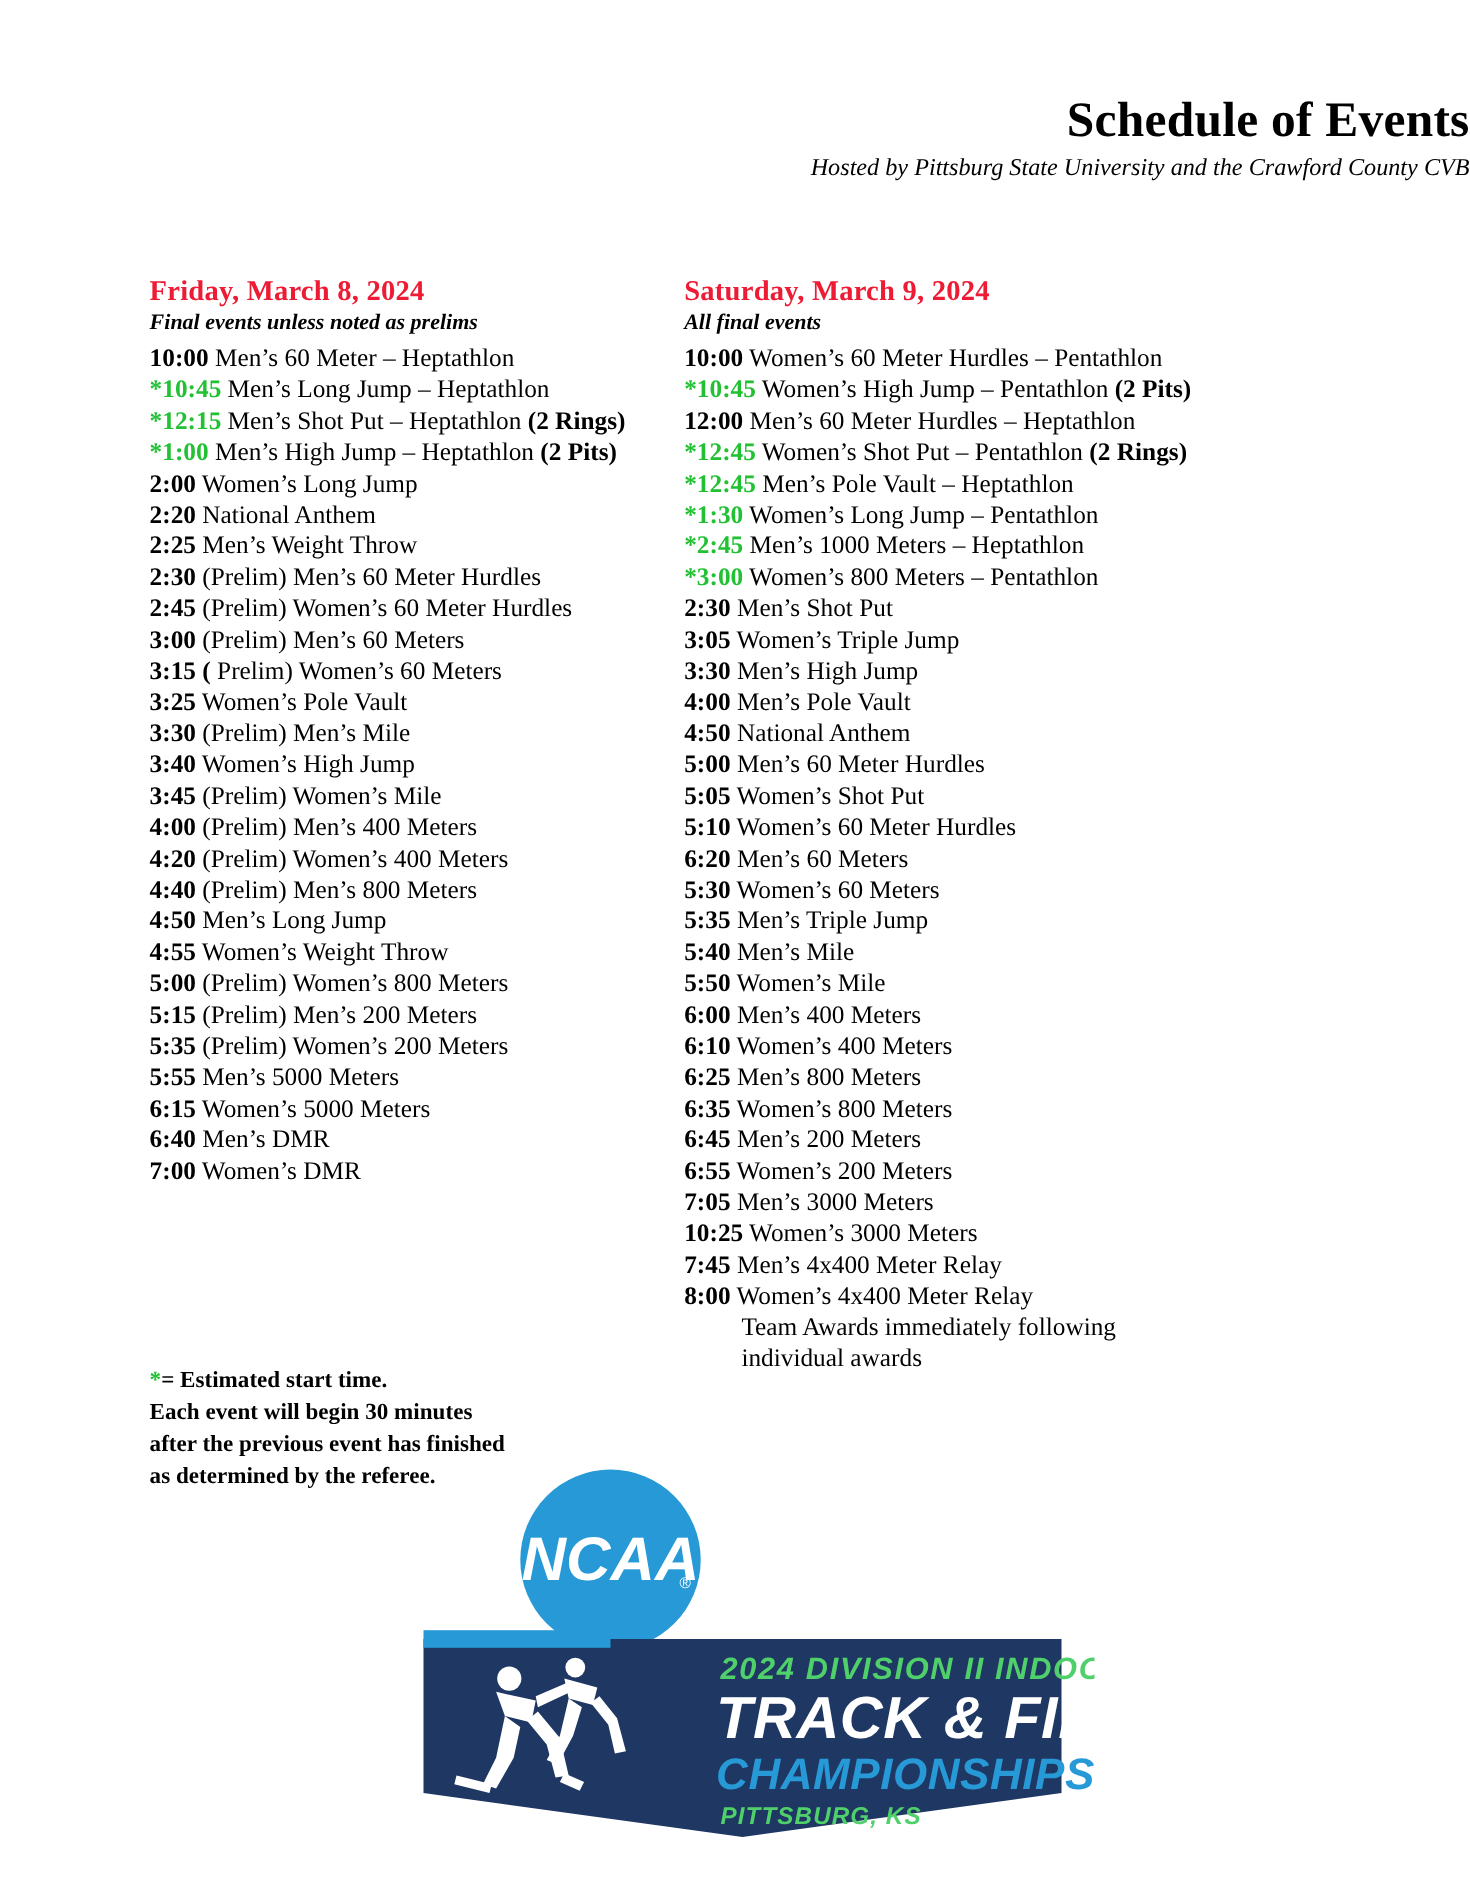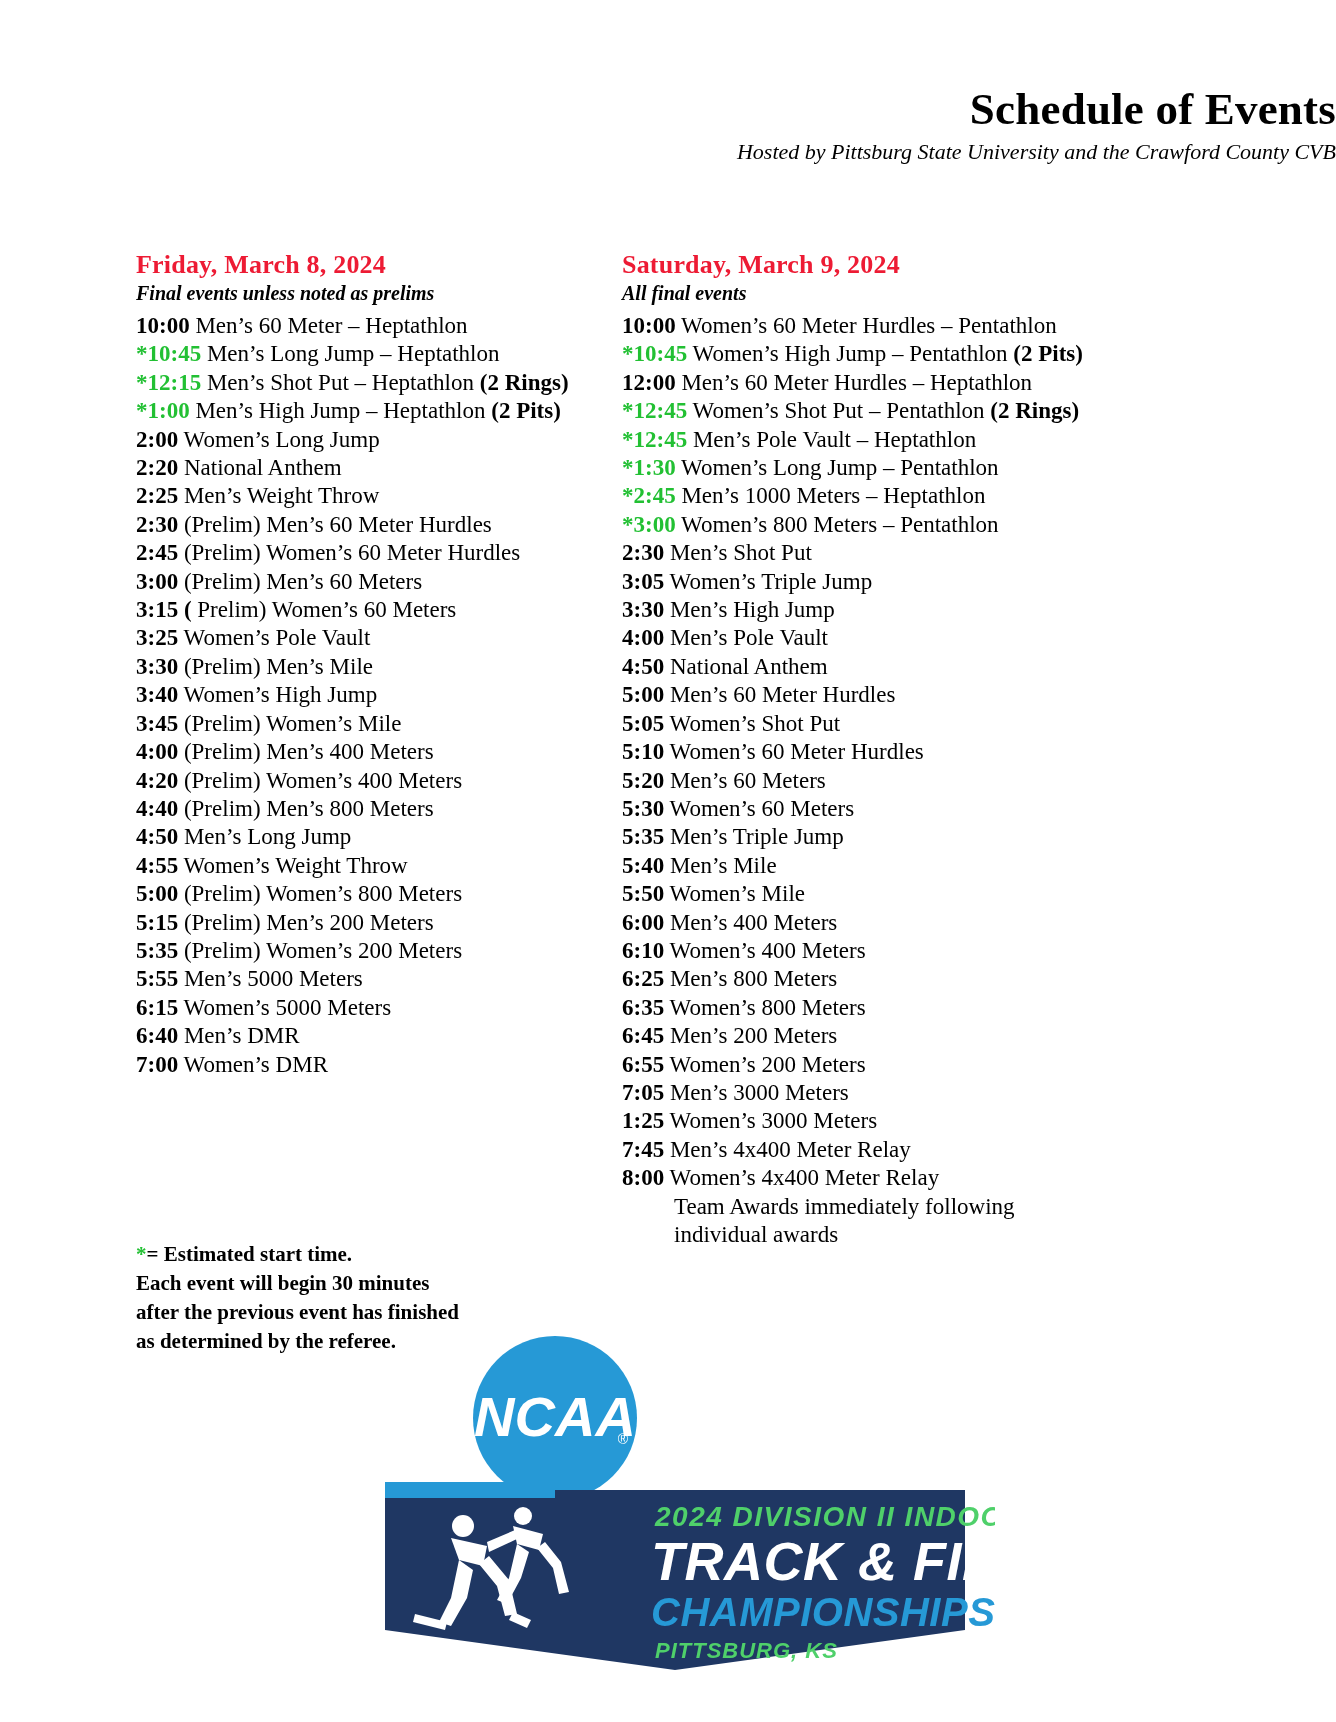--- a/index.html
+++ b/index.html
@@ -198,33 +198,33 @@
           <li><span class="star">*</span><span class="t est">2:45</span> <span class="ev">Men’s 1000 Meters – Heptathlon</span></li>
           <li><span class="star">*</span><span class="t est">3:00</span> <span class="ev">Women’s 800 Meters – Pentathlon</span></li>
           <li><span class="t">2:30</span> <span class="ev">Men’s Shot Put</span></li>
           <li><span class="t">3:05</span> <span class="ev">Women’s Triple Jump</span></li>
           <li><span class="t">3:30</span> <span class="ev">Men’s High Jump</span></li>
           <li><span class="t">4:00</span> <span class="ev">Men’s Pole Vault</span></li>
           <li><span class="t">4:50</span> <span class="ev">National Anthem</span></li>
           <li><span class="t">5:00</span> <span class="ev">Men’s 60 Meter Hurdles</span></li>
           <li><span class="t">5:05</span> <span class="ev">Women’s Shot Put</span></li>
           <li><span class="t">5:10</span> <span class="ev">Women’s 60 Meter Hurdles</span></li>
-          <li><span class="t">5:20</span> <span class="ev">Men’s 60 Meters</span></li>
+          <li><span class="t">6:20</span> <span class="ev">Men’s 60 Meters</span></li>
           <li><span class="t">5:30</span> <span class="ev">Women’s 60 Meters</span></li>
           <li><span class="t">5:35</span> <span class="ev">Men’s Triple Jump</span></li>
           <li><span class="t">5:40</span> <span class="ev">Men’s Mile</span></li>
           <li><span class="t">5:50</span> <span class="ev">Women’s Mile</span></li>
           <li><span class="t">6:00</span> <span class="ev">Men’s 400 Meters</span></li>
           <li><span class="t">6:10</span> <span class="ev">Women’s 400 Meters</span></li>
           <li><span class="t">6:25</span> <span class="ev">Men’s 800 Meters</span></li>
           <li><span class="t">6:35</span> <span class="ev">Women’s 800 Meters</span></li>
           <li><span class="t">6:45</span> <span class="ev">Men’s 200 Meters</span></li>
           <li><span class="t">6:55</span> <span class="ev">Women’s 200 Meters</span></li>
           <li><span class="t">7:05</span> <span class="ev">Men’s 3000 Meters</span></li>
-          <li><span class="t">1:25</span> <span class="ev">Women’s 3000 Meters</span></li>
+          <li><span class="t">10:25</span> <span class="ev">Women’s 3000 Meters</span></li>
           <li><span class="t">7:45</span> <span class="ev">Men’s 4x400 Meter Relay</span></li>
           <li><span class="t">8:00</span> <span class="ev">Women’s 4x400 Meter Relay</span></li>
           <li class="cont">Team Awards immediately following</li>
           <li class="cont">individual awards</li>
         </ul>
     </div>
 
   </div>
 
   <div class="footnote">

